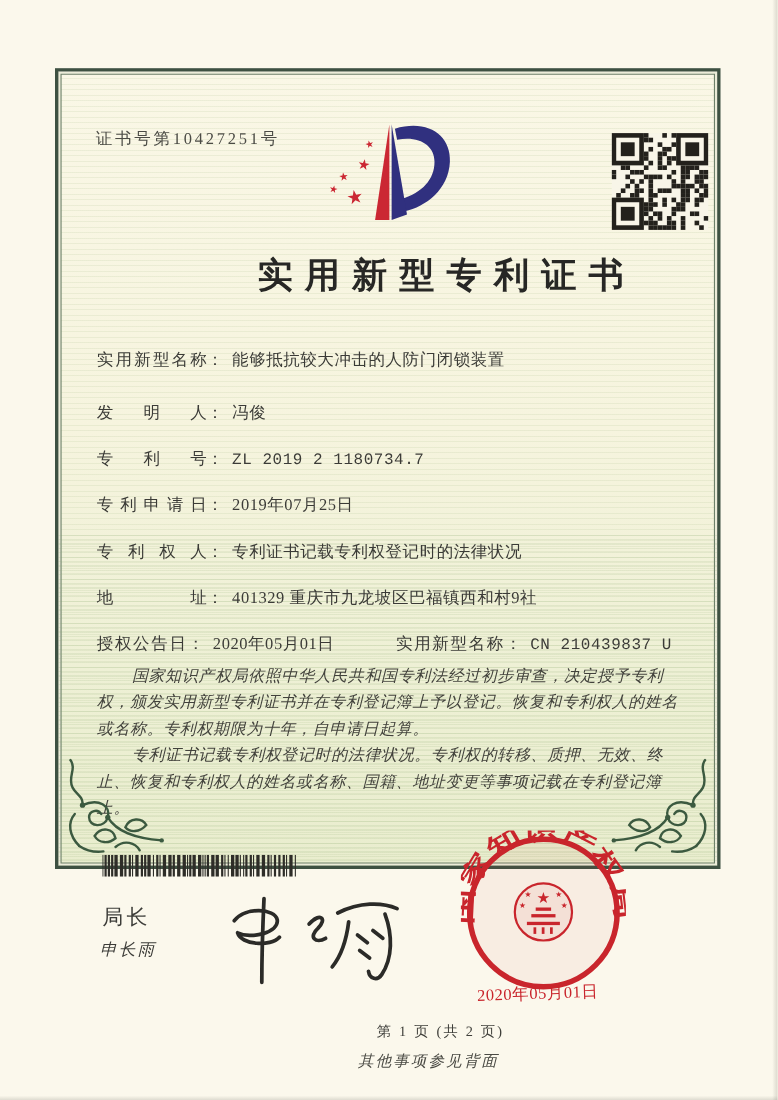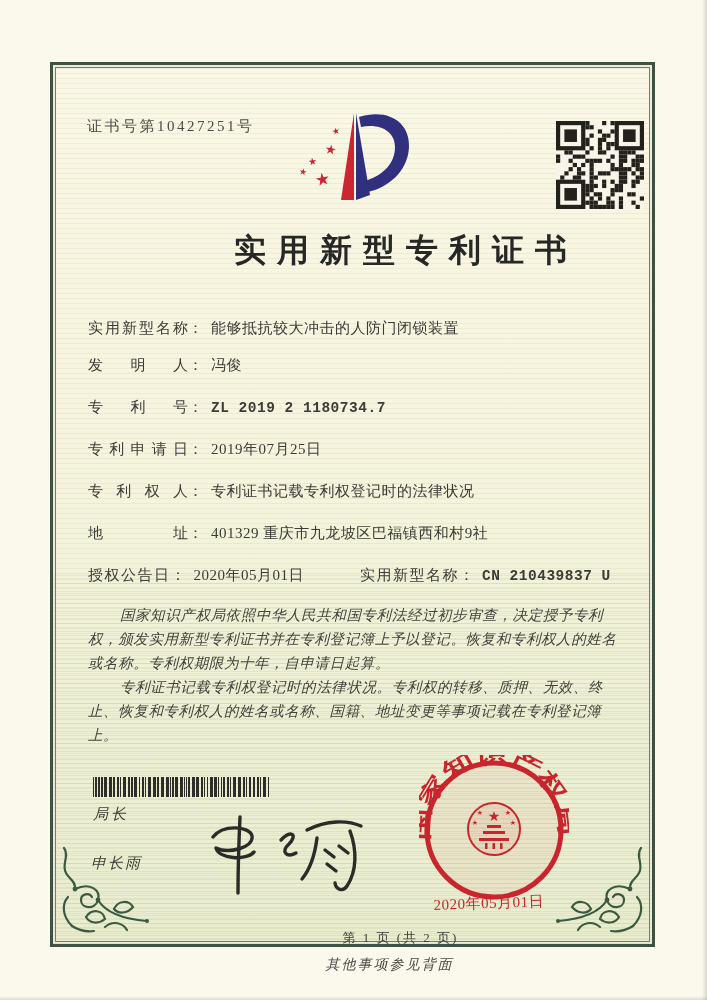--- a/index.html
+++ b/index.html
@@ -8,21 +8,21 @@
     background:#fbf8ec;
     font-family:"Liberation Serif", serif;
     color:#3a3a36;
   }
   .page-edge{position:absolute;right:0;top:0;width:5px;height:100%;
     background:linear-gradient(90deg,rgba(0,0,0,0),rgba(120,120,110,0.25));}
   .page-edge-bottom{position:absolute;left:0;bottom:0;width:100%;height:4px;
     background:linear-gradient(180deg,rgba(0,0,0,0),rgba(120,120,110,0.22));}
 
   .cert{
-    position:absolute;left:50px;top:62px;width:605px;height:885px;
+    position:absolute;left:50px;top:62px;width:605px;height:728px;
     box-sizing:border-box;
     border:3px solid #3e5142;
     background:
       repeating-linear-gradient(0deg, rgba(145,172,115,0.13) 0 1px, rgba(0,0,0,0) 1px 5px),
       linear-gradient(180deg,#faf7e6 0%,#f6f4de 45%,#eef0d5 75%,#e9edce 100%);
     box-shadow: inset 0 0 0 2px rgba(250,247,230,0.9), inset 0 0 0 3px #6d8069;
   }
   .texture-bottom{
     position:absolute;left:0;bottom:0;width:100%;height:42%;pointer-events:none;
     background:repeating-linear-gradient(0deg, rgba(130,165,105,0.14) 0 1px, rgba(0,0,0,0) 1px 4px);
@@ -41,36 +41,36 @@
 
   .qr{position:absolute;left:503px;top:56px;width:88px;height:88px;}
 
   .cert-title{
     position:absolute;left:0;top:164px;width:100%;text-align:center;
     font-size:32px;font-weight:600;letter-spacing:11px;text-indent:11px;color:#272725;padding-left:48px;
   }
 
   .fields{position:absolute;left:35px;top:252px;right:30px;font-size:15px;color:#3b3b37;}
   .field-row{height:22px;line-height:22px;margin-bottom:20px;white-space:nowrap;}
-  .field-row.first{margin-bottom:15px;}
+  .field-row.first{margin-bottom:26px;}
   .field-label{display:inline-block;width:100px;text-align:justify;text-align-last:justify;vertical-align:top;}
   .colon{display:inline-block;vertical-align:top;}
   .field-value{margin-left:8px;letter-spacing:0.5px;}
-  .mono{font-family:"Liberation Mono", monospace;letter-spacing:0.5px;font-size:14.5px;font-weight:bold;}
+  .mono{font-family:"Liberation Mono", monospace;letter-spacing:0.5px;font-size:14.5px;}
   .grant-row{white-space:nowrap;}
   .grant-pair2{margin-left:56px;}
   .grant-label{letter-spacing:1.5px;}
 
   .paragraphs{position:absolute;left:35px;top:538px;right:32px;
     font-size:14.5px;line-height:24px;color:#42423c;font-style:italic;}
   .paragraphs p{margin:0;text-indent:2.2em;letter-spacing:0.6px;}
 
   .barcode{position:absolute;left:40px;top:712px;width:180px;height:20px;}
 
-  .signatory-title{position:absolute;left:40px;top:740px;font-size:15px;letter-spacing:3px;color:#3c3c38;font-style:italic;}
+  .signatory-title{position:absolute;left:40px;top:756px;font-size:19px;letter-spacing:3px;color:#3c3c38;}
   .signatory-name{position:absolute;left:38px;top:789px;font-size:15px;letter-spacing:2px;color:#3c3c38;font-style:italic;}
   .signature{position:absolute;left:135px;top:740px;width:185px;height:92px;}
 
   .seal{position:absolute;left:366px;top:690px;width:150px;height:164px;}
 
   .page-info{position:absolute;left:0;top:864px;width:100%;text-align:center;
     font-size:13px;letter-spacing:2px;color:#3f3f3a;padding-left:48px;}
 
   .back-note{position:absolute;left:0;top:956px;width:100%;text-align:center;
     font-size:14px;letter-spacing:2px;color:#4a4a44;font-style:italic;padding-left:36px;}

